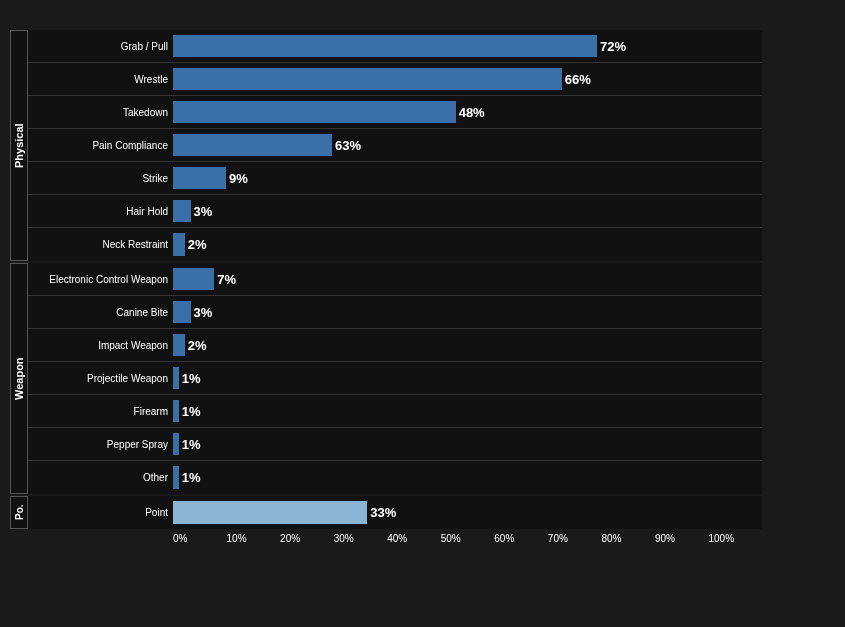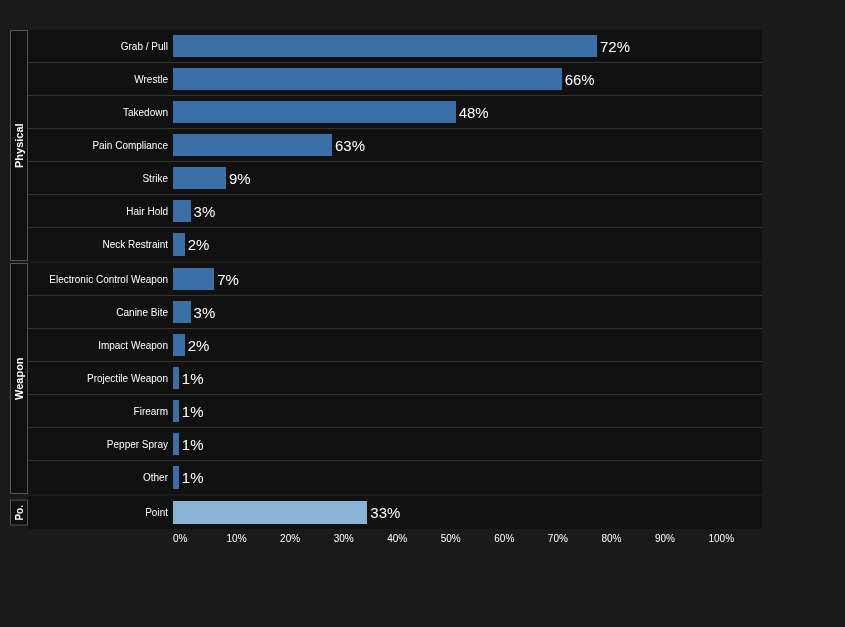--- a/index.html
+++ b/index.html
@@ -60,22 +60,22 @@
     }
     .bar-fill.weapon {
       background: #3a6fa8;
     }
     .bar-fill.point {
       background: #89b4d4;
     }
     .bar-pct {
       position: absolute;
       color: #ffffff;
-      font-size: 15px;
-      font-weight: normal;
+      font-size: 13px;
+      font-weight: bold;
     }
     .x-axis {
       display: flex;
       align-items: flex-start;
       padding-top: 4px;
       margin-left: 163px;
     }
     .x-tick {
       color: #ffffff;
       font-size: 10px;
@@ -221,21 +221,21 @@
             <div class="bar-row">
               <div class="bar-label">Other</div>
               <div class="bar-area">
                 <div class="bar-fill weapon" style="width: 1%;"></div>
                 <div class="bar-pct" style="left: 1.5%;">1%</div>
               </div>
             </div>
           </div>
       </div>
 
-      <div class="section-wrapper" style="margin-top:2px;align-items:center;">
+      <div class="section-wrapper" style="margin-top:2px;">
         <div class="side-label po-label">Po.</div>
         <div class="section-rows">
         <div class="bar-row">
               <div class="bar-label">Point</div>
               <div class="bar-area">
                 <div class="bar-fill point" style="width: 33%;"></div>
                 <div class="bar-pct" style="left: 33.5%;">33%</div>
               </div>
             </div>
           </div>

